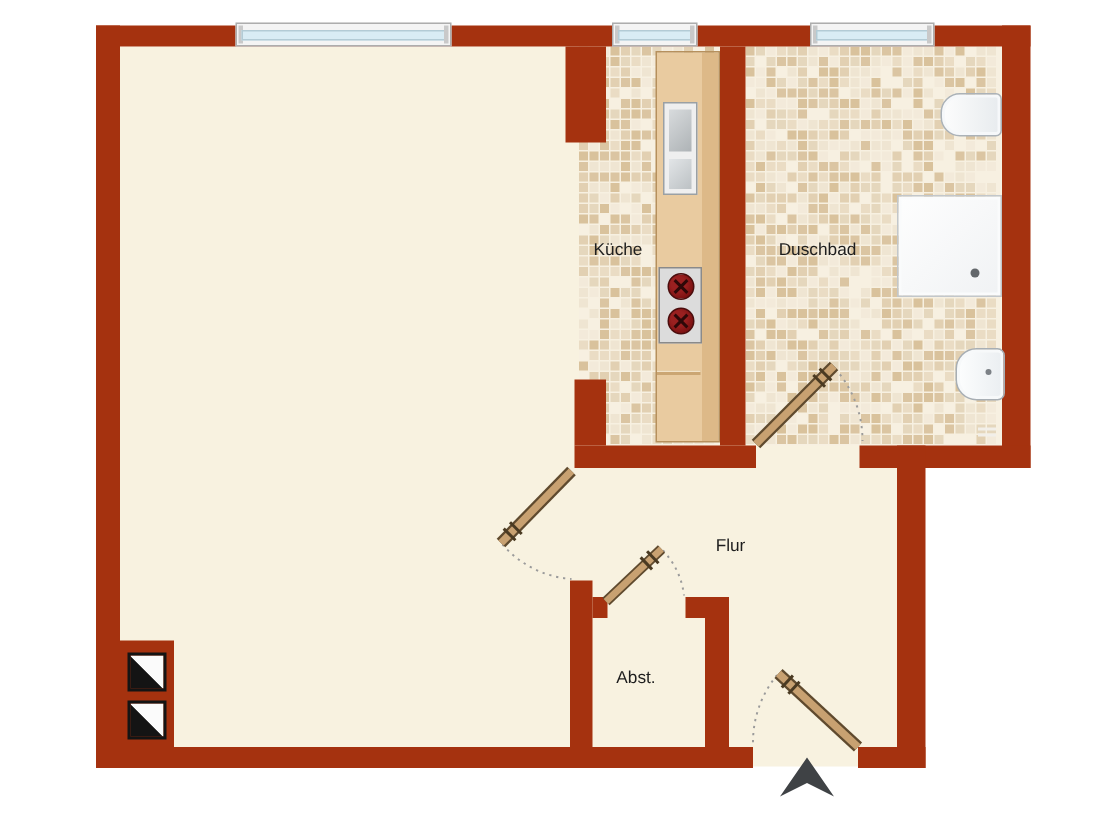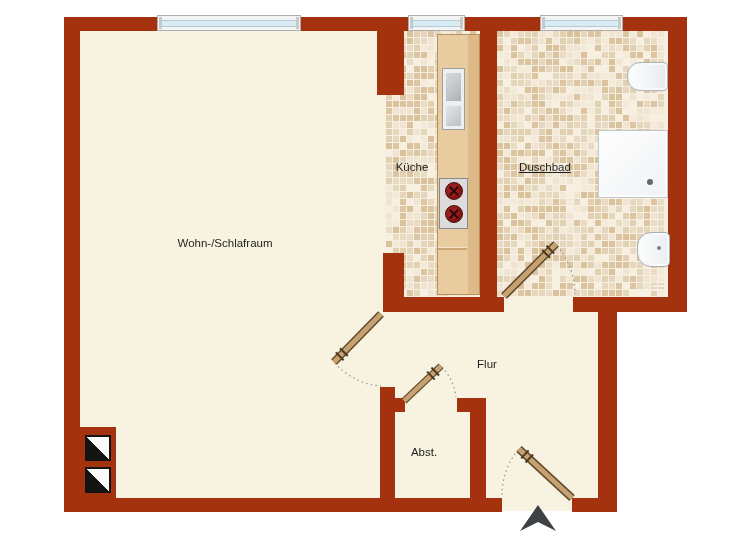--- a/index.html
+++ b/index.html
@@ -1577,19 +1577,18 @@
       <path d="M 518,450 A 71 71 0 0 0 502,496" fill="none" stroke="#9B9B9B" stroke-width="1.3" stroke-dasharray="1.5 3.2"></path>
       <line x1="572" y1="498" x2="519" y2="449" stroke="#5F4A2E" stroke-width="8"></line>
       <line x1="572" y1="498" x2="519" y2="449" stroke="#C8A171" stroke-width="5"></line>
       <line x1="528.6" y1="450.4" x2="521.2" y2="458.4" stroke="#4A3A22" stroke-width="2"></line>
       <line x1="533.0" y1="454.5" x2="525.6" y2="462.5" stroke="#4A3A22" stroke-width="2"></line>
     </g>
 
     <polygon points="538,505 556,531 538,522 520,531" fill="#3F4245"></polygon>
   </svg>
 
-  <div class="room-label" style="left:150px;top:237px;width:150px;">Wohn-/Schlafraum</div>
   <div class="room-label" style="left:386px;top:161px;width:52px;">Küche</div>
-  <div class="room-label" style="left:505px;top:161px;width:80px;text-decoration:underline;">Duschbad</div>
+  <div class="room-label" style="left:505px;top:161px;width:80px;">Duschbad</div>
   <div class="room-label" style="left:460px;top:358px;width:54px;">Flur</div>
   <div class="room-label" style="left:399px;top:446px;width:50px;">Abst.</div>
 
 </div>
 
 </body></html>

